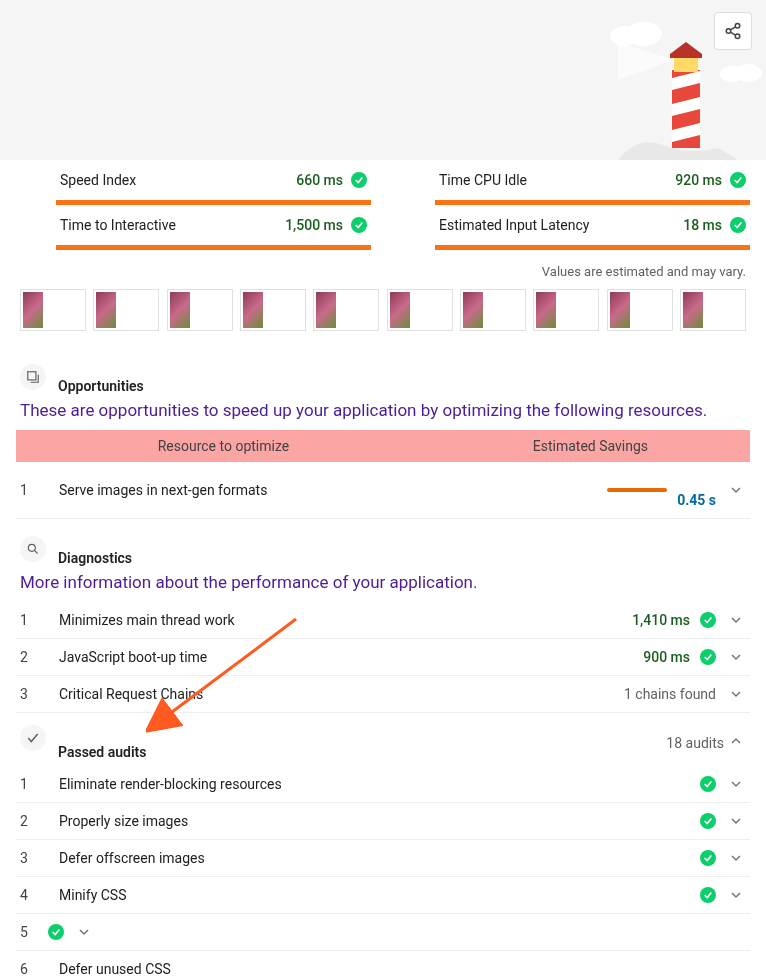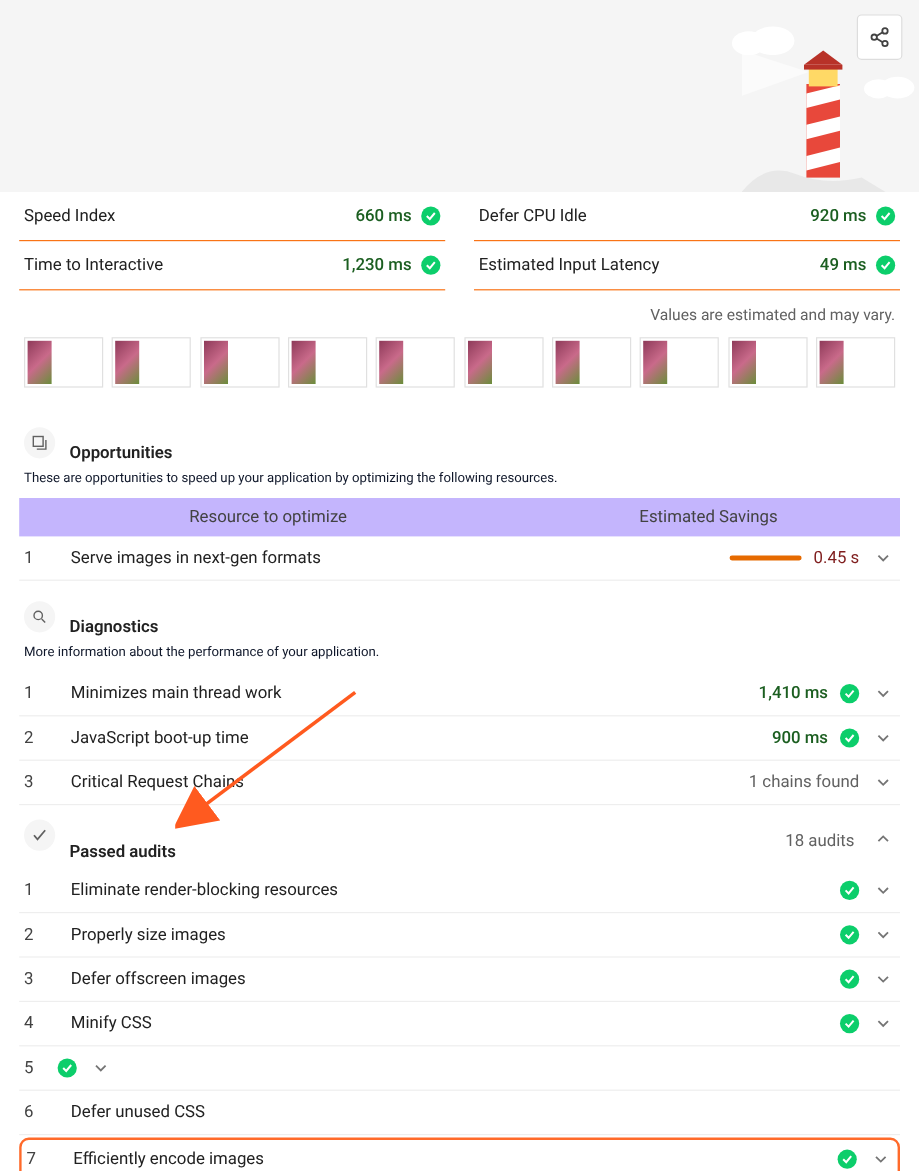--- a/index.html
+++ b/index.html
@@ -3,55 +3,55 @@
 <meta charset="utf-8">
 <style>
 * { box-sizing: border-box; margin: 0; padding: 0; }
 body { font-family: -apple-system, BlinkMacSystemFont, "Segoe UI", Roboto, sans-serif; background: #fff; color: #212121; width: 766px; }
 .header { background: #f5f5f5; height: 160px; position: relative; overflow: hidden; }
 .share-btn { position: absolute; top: 12px; right: 14px; width: 38px; height: 38px; border: 1px solid #ddd; border-radius: 4px; display: flex; align-items: center; justify-content: center; background: #fff; cursor: pointer; }
 .lighthouse-art { position: absolute; right: 28px; bottom: 0; }
 .cloud { position: absolute; fill: #fff; }
 .content { padding: 0 16px 20px 16px; }
 .metrics-row { display: flex; gap: 24px; }
-.metric { flex: 1; display: flex; justify-content: space-between; align-items: flex-start; padding: 12px 4px; border-bottom: 1px solid #f97316; font-size: 14px; }
+.metric { flex: 1; display: flex; justify-content: space-between; align-items: flex-start; padding: 12px 4px; border-bottom: 5px solid #f97316; font-size: 14px; margin-left: 40px; }
 .metric-value { display: flex; align-items: center; gap: 8px; }
 .ms-val { color: #1b5e20; font-weight: 500; }
 .pass-dot { width: 16px; height: 16px; border-radius: 50%; background: #0cce6b; display: inline-flex; align-items: center; justify-content: center; }
 .pass-dot svg { width: 10px; height: 10px; }
 .note { text-align: right; color: #616161; font-size: 13px; padding: 14px 4px 10px 0; }
 .filmstrip { display: flex; gap: 6px; padding: 0 4px 16px 4px; justify-content: space-between; flex-wrap: nowrap; }
 .frame { width: 66px; height: 42px; border: 1px solid #e0e0e0; position: relative; background: #fff; overflow: hidden; }
 .frame-inner { position: absolute; left: 2px; top: 2px; width: 20px; height: 36px; background: linear-gradient(135deg, #8e3a59, #c96a8a, #6a8e3a); }
 .section-head { display: flex; align-items: center; gap: 12px; padding: 12px 4px 6px 4px; font-size: 14px; }
 .section-head.justify { justify-content: space-between; }
 .section-label { font-weight: 600; color: #212121; margin-top: 19px; }
 .section-icon { width: 26px; height: 26px; border-radius: 50%; background: #f5f5f5; display: flex; align-items: center; justify-content: center; color: #616161; font-size: 14px; }
-.section-desc { color: #0f172a; font-size: 11px; padding: 0 4px 10px 4px; }
-.table-head { display: flex; background: #c4b5fd; font-size: 14px; color: #424242; }
+.section-desc { color: #4c1d95; font-size: 17px; padding: 0 4px 10px 4px; }
+.table-head { display: flex; background: #fca5a5; font-size: 14px; color: #424242; }
 .table-head > div { padding: 8px 0; text-align: center; }
 .col-resource { flex: 1.3; }
 .col-savings { flex: 1; }
 .aud-row { display: flex; align-items: center; padding: 10px 4px; font-size: 14px; border-bottom: 1px solid #eee; }
 .aud-num { width: 28px; color: #424242; }
 .aud-title { flex: 1; color: #212121; margin-left: 11px; }
 .aud-right { display: flex; align-items: center; gap: 10px; }
 .aud-val { color: #1b5e20; font-weight: 500; }
-.aud-orange { color: #7f1d1d; font-weight: 400; }
+.aud-orange { color: #0369a1; font-weight: 700; margin-top: 20px; }
 .aud-gray { color: #616161; }
 .aud-potential { color: #0a7d3f; font-weight: 400; }
 .savings-bar { width: 60px; height: 4px; background: #e66a00; border-radius: 2px; }
 .chevron { color: #757575; width: 20px; display: flex; align-items: center; justify-content: center; }
 .chevron svg { width: 12px; height: 12px; }
 .audits-count { color: #616161; font-size: 14px; }
 .highlight-row { border: 2.5px solid #ff6a2a; border-radius: 8px; margin: 2px 0; padding: 8px 4px; }
 .arrow-annotation { position: absolute; pointer-events: none; z-index: 10; }
 .passed-section { position: relative; }
 .left-group { display: flex; align-items: flex-start; gap: 12px; }
-.right-group { display: flex; align-items: flex-start; gap: 14px; }
+.right-group { display: flex; align-items: flex-start; gap: 2px; }
 </style>
 </head>
 <body>
 
 <div class="header">
   <button class="share-btn">
     <svg width="18" height="18" viewBox="0 0 24 24" fill="none" stroke="#424242" stroke-width="2">
         <circle cx="18" cy="5" r="3"></circle>
         <circle cx="6" cy="12" r="3"></circle>
         <circle cx="18" cy="19" r="3"></circle>
@@ -88,48 +88,48 @@
     <span class="metric-value">
       <span class="ms-val">660 ms</span>
       <span class="pass-dot">
             <svg viewBox="0 0 12 12">
               <path d="M2 6 L5 9 L10 3" stroke="#fff" stroke-width="2" fill="none"></path>
             </svg>
           </span>
     </span>
   </div>
   <div class="metric">
-    <span>Defer CPU Idle</span>
+    <span>Time CPU Idle</span>
     <span class="metric-value">
       <span class="ms-val">920 ms</span>
       <span class="pass-dot">
             <svg viewBox="0 0 12 12">
               <path d="M2 6 L5 9 L10 3" stroke="#fff" stroke-width="2" fill="none"></path>
             </svg>
           </span>
     </span>
   </div>
 </div>
 
 <div class="metrics-row">
   <div class="metric">
     <span>Time to Interactive</span>
     <span class="metric-value">
-      <span class="ms-val">1,230 ms</span>
+      <span class="ms-val">1,500 ms</span>
       <span class="pass-dot">
             <svg viewBox="0 0 12 12">
               <path d="M2 6 L5 9 L10 3" stroke="#fff" stroke-width="2" fill="none"></path>
             </svg>
           </span>
     </span>
   </div>
   <div class="metric">
     <span>Estimated Input Latency</span>
     <span class="metric-value">
-      <span class="ms-val">49 ms</span>
+      <span class="ms-val">18 ms</span>
       <span class="pass-dot">
             <svg viewBox="0 0 12 12">
               <path d="M2 6 L5 9 L10 3" stroke="#fff" stroke-width="2" fill="none"></path>
             </svg>
           </span>
     </span>
   </div>
 </div>
 
 <div class="note">Values are estimated and may vary.</div>

